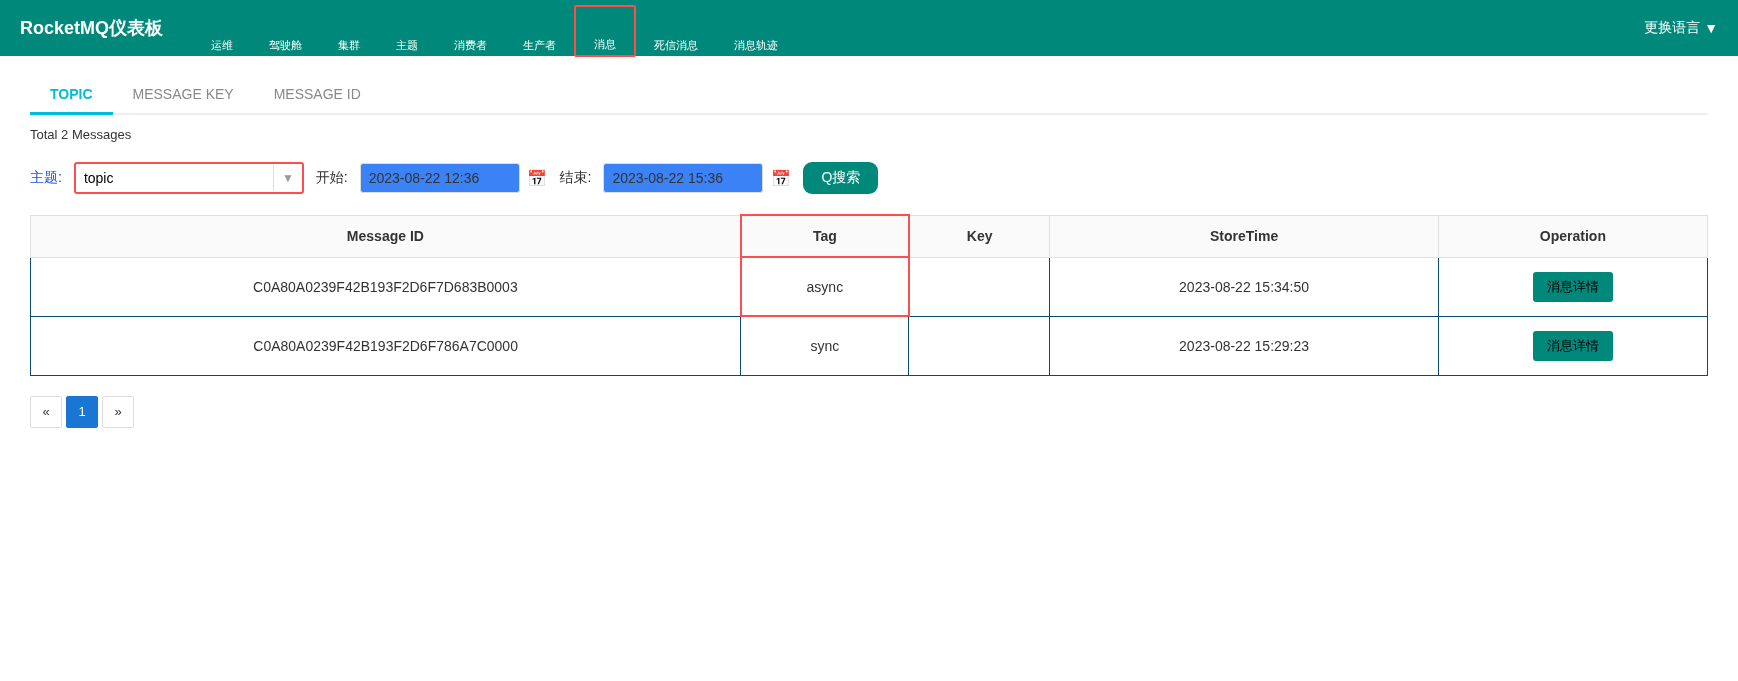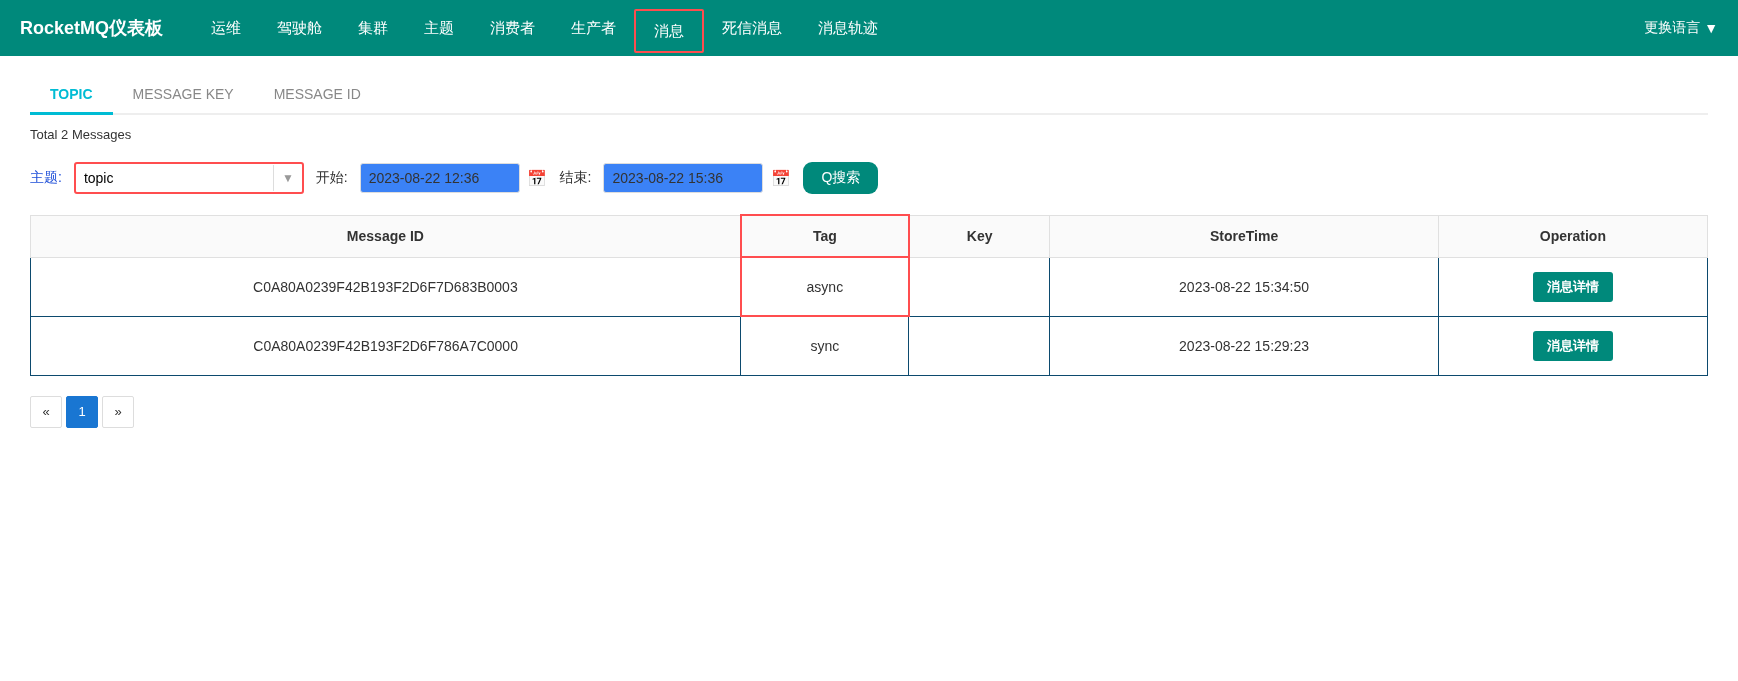--- a/index.html
+++ b/index.html
@@ -20,31 +20,31 @@
       margin-right: 30px;
       white-space: nowrap;
     }
     .navbar-menu {
       display: flex;
       align-items: center;
       flex: 1;
       gap: 0;
     }
     .navbar-item {
-      padding: 0 18px;
+      padding: 17px 18px;
       height: 56px;
       line-height: 56px;
       cursor: pointer;
       white-space: nowrap;
-      font-size: 15px;
+      font-size: 11px;
       color: #fff;
     }
     .navbar-item.active {
       border: 2px solid #ff4d4f;
-      height: 44px;
+      height: 52px;
       line-height: 40px;
       margin-top: 6px;
       border-radius: 2px;
       font-family: Liberation Serif, serif;
     }
     .navbar-right {
       margin-left: auto;
       display: flex;
       align-items: center;
       color: #ffffff;
@@ -176,27 +176,26 @@
       font-size: 14px;
       border: 1px solid #0c4a6e;
       color: #333;
     }
     .tag-cell {
       border: 2px solid #ff4d4f !important;
       margin-left: 7px;
     }
     .detail-btn {
       background: #00897B;
-      color: #ffffff;
+      color: #000000;
       border: none;
       border-radius: 3px;
       padding: 6px 14px;
       cursor: pointer;
       font-size: 13px;
-      font-weight: bold;
     }
 
     
     .pagination {
       display: flex;
       align-items: center;
       gap: 4px;
       margin-top: 20px;
     }
     .page-btn {

